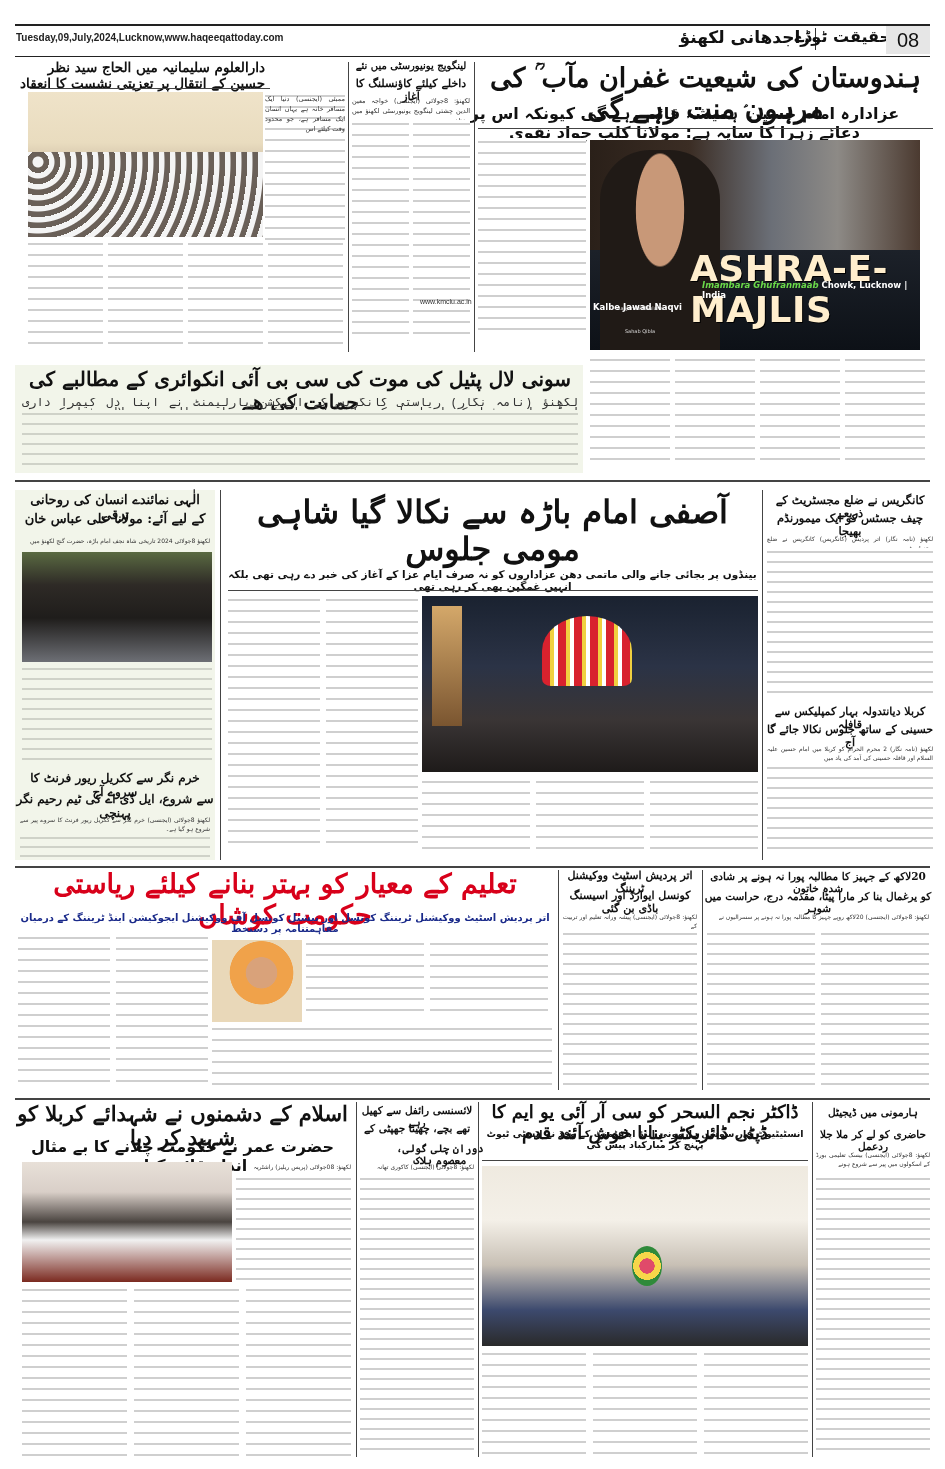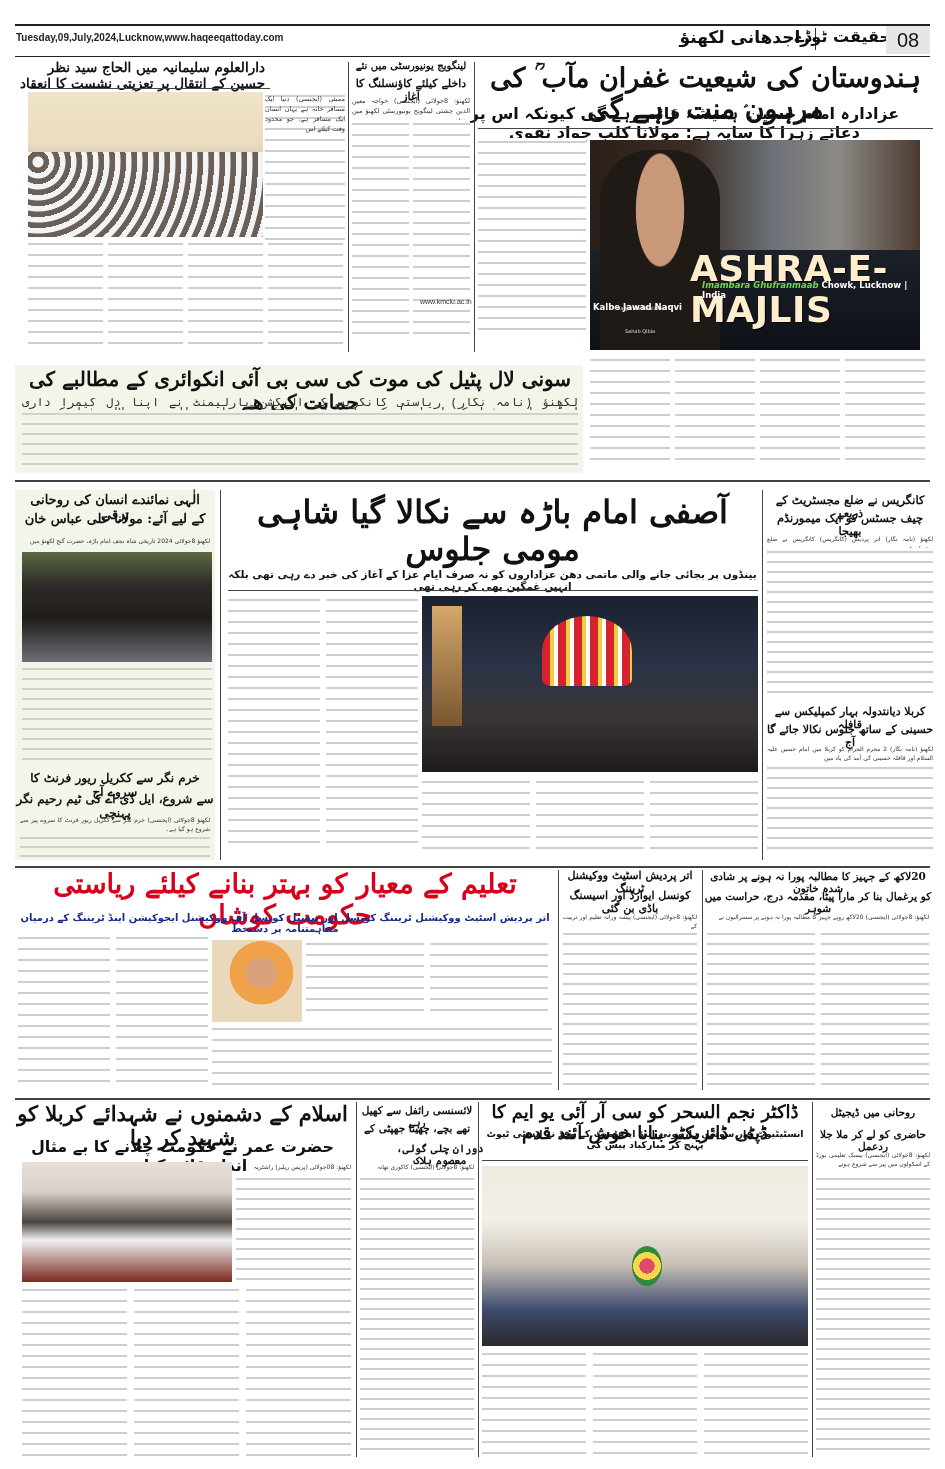--- a/index.html
+++ b/index.html
@@ -167,16 +167,16 @@
 <div class="abs headline center" style="left:480px; top:1102px; width:330px; font-size:18px;">ڈاکٹر نجم السحر کو سی آر آئی یو ایم کا ڈپٹی ڈائریکٹر بنانا خوش آئند قدم</div>
 <div class="abs subhead center" style="left:480px; top:1128px; width:330px; font-size:9.5px;">انسٹیٹیوٹ فار سوشل ہارمونی اینڈ اپلفٹمنٹ کے وفد نے انسٹی ٹیوٹ پہنچ کر مبارکباد پیش کی</div>
 <div class="hrule" style="left:482px; top:1160px; width:326px;"></div>
 <div class="photo" style="left:482px; top:1166px; width:326px; height:180px; background:linear-gradient(#efeae0 0%,#f4f0e8 30%,#c8c0b5 55%,#3d4a6e 80%,#2a2a2a 100%);">
   <div class="abs" style="left:150px; top:80px; width:30px; height:40px; border-radius:50%; background:radial-gradient(circle,#e04a6a 0 30%,#f7d64a 31% 55%,#2f8a3a 56%);"></div>
 </div>
 <div class="abs body-text" style="left:482px; top:1350px; width:326px; height:105px; background:repeating-linear-gradient(90deg,transparent 0 104px,#fff 104px 111px),repeating-linear-gradient(#fff 0 3px,#cfcfcf 3px 5px,#fff 5px 11px);"></div>
 
 <div class="col-rule" style="left:812px; top:1102px; height:355px;"></div>
 
-<div class="abs headline center" style="left:814px; top:1106px; width:118px; font-size:10.5px;">روحانی میں ڈیجیٹل</div>
+<div class="abs headline center" style="left:814px; top:1106px; width:118px; font-size:10.5px;">ہارمونی میں ڈیجیٹل</div>
 <div class="abs headline center" style="left:814px; top:1128px; width:118px; font-size:10.5px;">حاضری کو لے کر ملا جلا ردعمل</div>
 <div class="abs body-text" style="left:816px; top:1150px; width:114px; font-size:6px; line-height:9px;">لکھنؤ: 8جولائی (ایجنسی) بیسک تعلیمی بورڈ کے اسکولوں میں پیر سے شروع ہونے</div>
 <div class="abs body-text" style="left:816px; top:1175px; width:114px; height:280px; background:repeating-linear-gradient(#fff 0 3px,#cfcfcf 3px 5px,#fff 5px 10px);"></div>
 
 </body></html>

